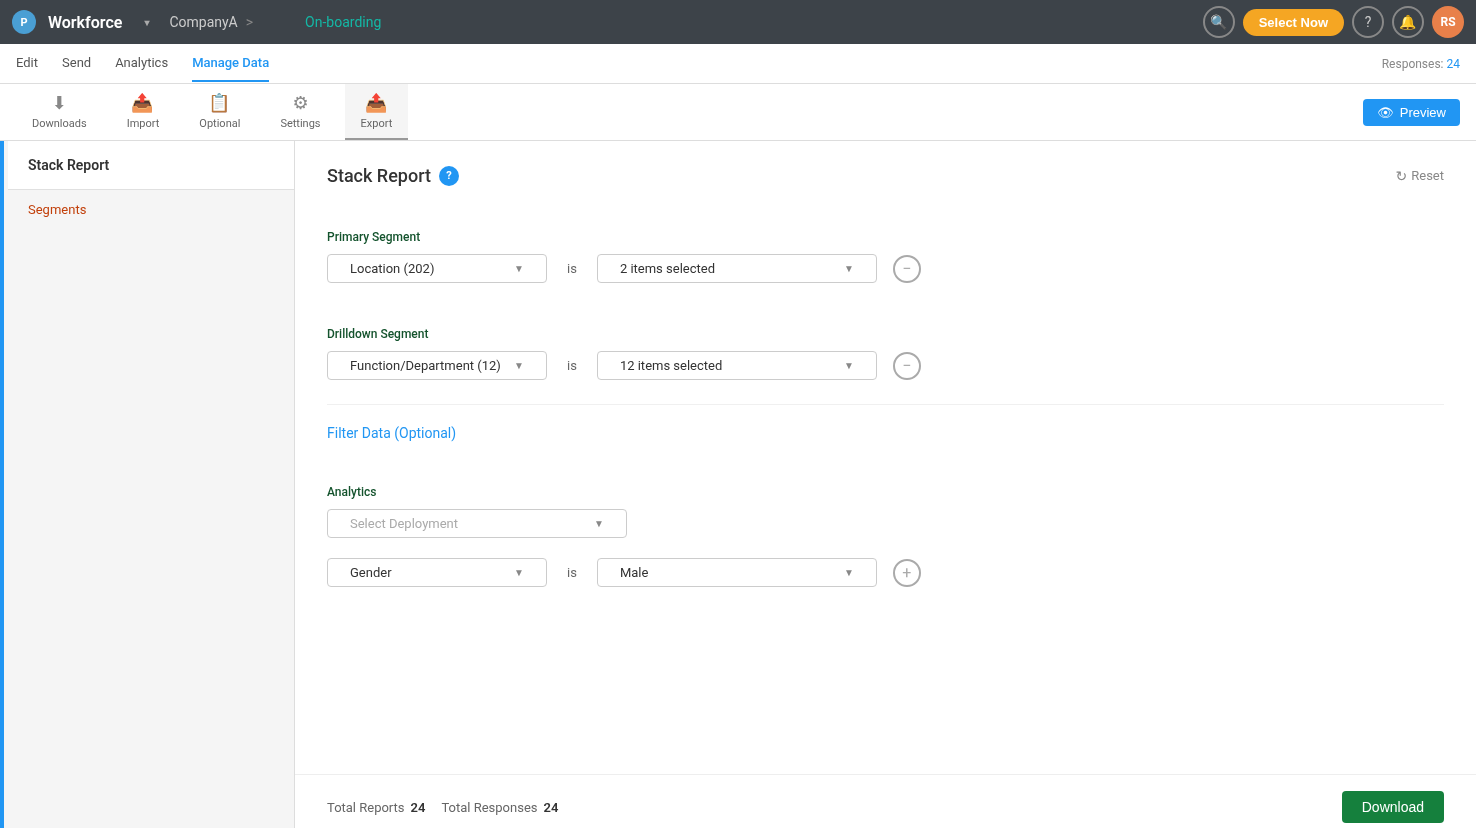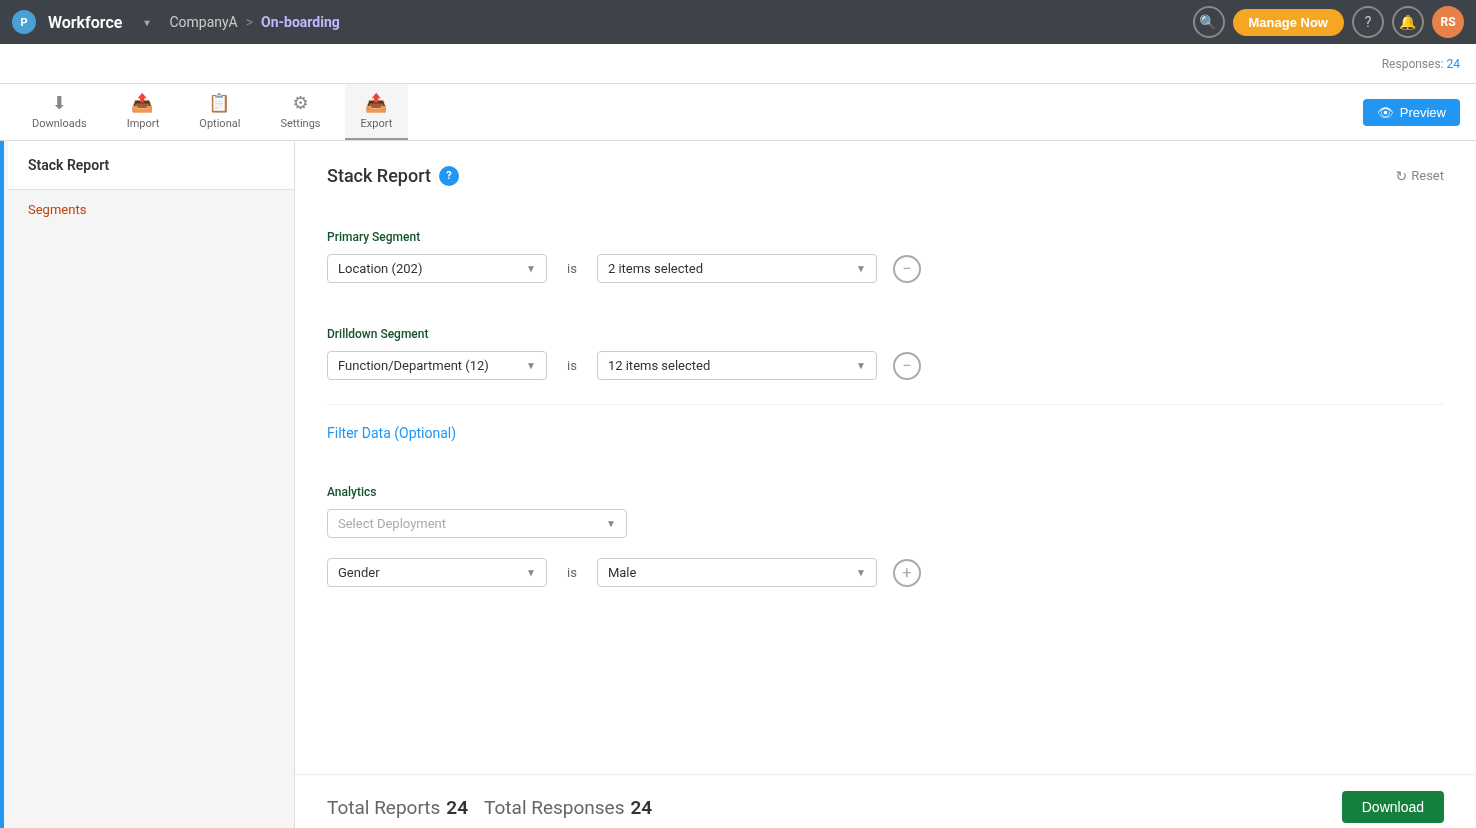--- a/index.html
+++ b/index.html
@@ -7,21 +7,21 @@
 
     
     .top-bar {
       display: flex; align-items: center; background: #3d4349; height: 44px; padding: 0 12px; gap: 12px;
     }
     .top-bar-logo { display: flex; align-items: center; gap: 22px; color: white; font-size: 16px; font-weight: 600; }
     .logo-icon { width: 24px; height: 24px; background: #4a9fd4; border-radius: 50%; display: flex; align-items: center; justify-content: center; color: white; font-size: 11px; font-weight: bold; }
     .top-bar-dropdown { color: #aaa; font-size: 10px; }
     .breadcrumb { display: flex; align-items: center; gap: 8px; color: #ccc; font-size: 14px; margin-left: 8px; }
     .breadcrumb-sep { color: #888; }
-    .breadcrumb-current { color: #c4b5fd; font-weight: 700; }
+    .breadcrumb-current { color: #14b8a6; font-weight: 400; margin-left: 44px; }
     .top-bar-actions { margin-left: auto; display: flex; align-items: center; gap: 8px; }
     .btn-upgrade { background: #f5a623; color: white; border: none; border-radius: 20px; padding: 6px 16px; font-size: 13px; font-weight: 600; cursor: pointer; }
     .icon-circle { width: 32px; height: 32px; border-radius: 50%; border: 2px solid #888; display: flex; align-items: center; justify-content: center; color: #ccc; font-size: 14px; cursor: pointer; }
     .avatar-circle { width: 32px; height: 32px; border-radius: 50%; background: #e8804a; display: flex; align-items: center; justify-content: center; color: white; font-size: 12px; font-weight: bold; cursor: pointer; }
 
     
     .secondary-nav { display: flex; align-items: center; background: white; border-bottom: 1px solid #ddd; padding: 0 16px; height: 40px; }
     .secondary-nav-items { display: flex; gap: 24px; }
     .nav-item { color: #555; font-size: 13px; cursor: pointer; padding: 10px 0; text-decoration: none; }
     .nav-item.active { color: #2196f3; border-bottom: 2px solid #2196f3; font-weight: 500; }
@@ -53,33 +53,33 @@
     .section-title { font-size: 18px; color: #333; font-weight: 500; display: flex; align-items: center; gap: 8px; }
     .help-icon { width: 20px; height: 20px; border-radius: 50%; background: #2196f3; color: white; display: flex; align-items: center; justify-content: center; font-size: 11px; font-weight: bold; cursor: pointer; }
     .reset-btn { display: flex; align-items: center; gap: 4px; color: #888; font-size: 13px; cursor: pointer; }
     .reset-icon { font-size: 14px; }
 
     
     .segment-group { margin-bottom: 24px; }
     .segment-label { font-size: 12px; color: #14532d; margin-bottom: 10px; font-weight: 500; margin-top: 44px; }
     .segment-row { display: flex; align-items: center; gap: 16px; }
 
-    .select-field { display: flex; align-items: center; border: 1px solid #ccc; border-radius: 4px; background: white; padding: 6px 10px; min-width: 220px; cursor: pointer; justify-content: space-between; color: #333; font-size: 13px; text-align: center; }
+    .select-field { display: flex; align-items: center; border: 1px solid #ccc; border-radius: 4px; background: white; padding: 6px 22px; min-width: 220px; cursor: pointer; justify-content: space-between; color: #333; font-size: 13px; text-align: center; }
     .select-field-wide { min-width: 280px; }
     .select-arrow { color: #888; font-size: 10px; margin-left: 8px; }
     .is-text { color: #666; font-size: 13px; padding: 0 4px; }
 
     .remove-btn { width: 28px; height: 28px; border-radius: 50%; border: 2px solid #aaa; display: flex; align-items: center; justify-content: center; color: #aaa; cursor: pointer; font-size: 16px; flex-shrink: 0; }
     .add-btn { width: 28px; height: 28px; border-radius: 50%; border: 2px solid #aaa; display: flex; align-items: center; justify-content: center; color: #aaa; cursor: pointer; font-size: 16px; flex-shrink: 0; }
 
     .filter-section-title { font-size: 14px; color: #2196f3; margin-bottom: 16px; font-weight: 400; margin-top: 16px; }
 
     
     .content-footer { position: absolute; bottom: 0; left: 0; right: 0; display: flex; align-items: center; justify-content: space-between; padding: 16px 32px; border-top: 1px solid #eee; background: white; }
-    .footer-stats { font-size: 19px; color: #666; display: flex; gap: 16px; }
+    .footer-stats { font-size: 13px; color: #666; display: flex; gap: 16px; }
     .footer-stat { display: flex; gap: 6px; }
     .stat-value { font-weight: 600; color: #333; }
     .btn-download { background: #15803d; color: white; border: none; border-radius: 4px; padding: 8px 20px; font-size: 14px; cursor: pointer; font-weight: 500; }
 
     .divider { border: none; border-top: 1px solid #f0f0f0; margin: 20px 0; }
   </style>
 </head>
 <body>
 
 <div class="top-bar">
@@ -88,28 +88,34 @@
     <span>Workforce</span>
     <span class="top-bar-dropdown">▾</span>
   </div>
   <div class="breadcrumb">
     <span style="color:#ccc;">CompanyA</span>
     <span class="breadcrumb-sep">&gt;</span>
     <span class="breadcrumb-current">On-boarding</span>
   </div>
   <div class="top-bar-actions">
     <div class="icon-circle">🔍</div>
-    <button class="btn-upgrade">Manage Now</button>
+    <button class="btn-upgrade">Select Now</button>
     <div class="icon-circle">?</div>
     <div class="icon-circle">🔔</div>
     <div class="avatar-circle">RS</div>
   </div>
 </div>
 
 <div class="secondary-nav">
+  <div class="secondary-nav-items">
+    <a class="nav-item">Edit</a>
+    <a class="nav-item">Send</a>
+    <a class="nav-item">Analytics</a>
+    <a class="nav-item active">Manage Data</a>
+  </div>
   <div class="responses-count">
     <span>Responses:</span>
     <a class="responses-link">24</a>
   </div>
 </div>
 
 <div class="toolbar">
   <div class="toolbar-item">
     <span class="toolbar-icon">⬇</span>
     <span>Downloads</span>

